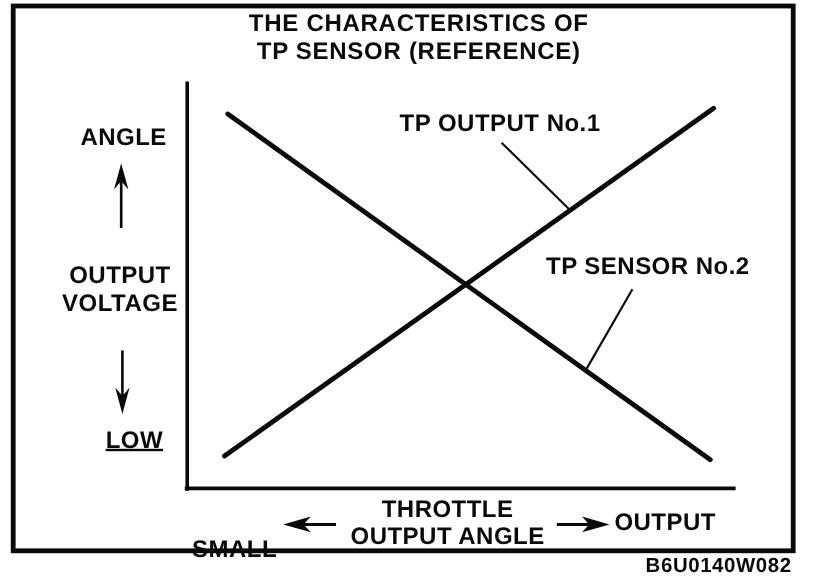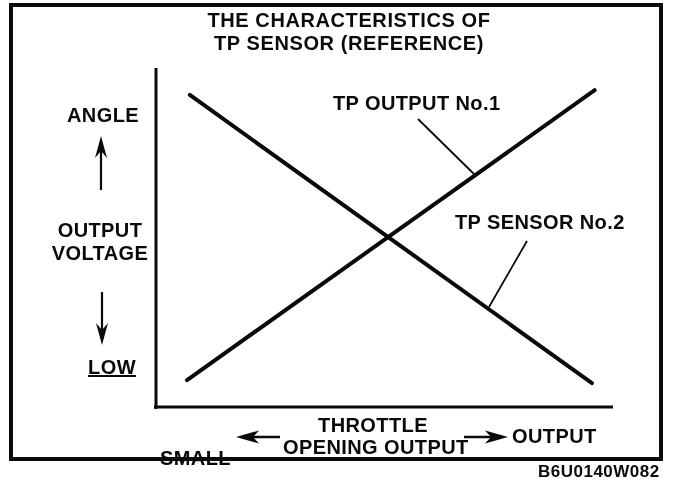--- a/index.html
+++ b/index.html
@@ -69,17 +69,17 @@
   <div>VOLTAGE</div>
 </div>
 <div class="lbl ctr" style="left:72px;top:356px;width:80px;text-decoration:underline;">LOW</div>
 
 <div class="lbl" style="left:333px;top:92px;">TP OUTPUT No.1</div>
 <div class="lbl" style="left:455px;top:211px;">TP SENSOR No.2</div>
 
 <div class="lbl ctr" style="left:160px;top:447px;width:70px;">SMALL</div>
 <div class="lbl ctr" style="left:283px;top:414px;width:180px;line-height:22px;">
   <div>THROTTLE</div>
-  <div>OPENING OUTPUT</div>
+  <div>OUTPUT ANGLE</div>
 </div>
 <div class="lbl ctr" style="left:512px;top:425px;width:70px;">OUTPUT</div>
 
 <div class="code">B6U0140W082</div>
 
 </body></html>

